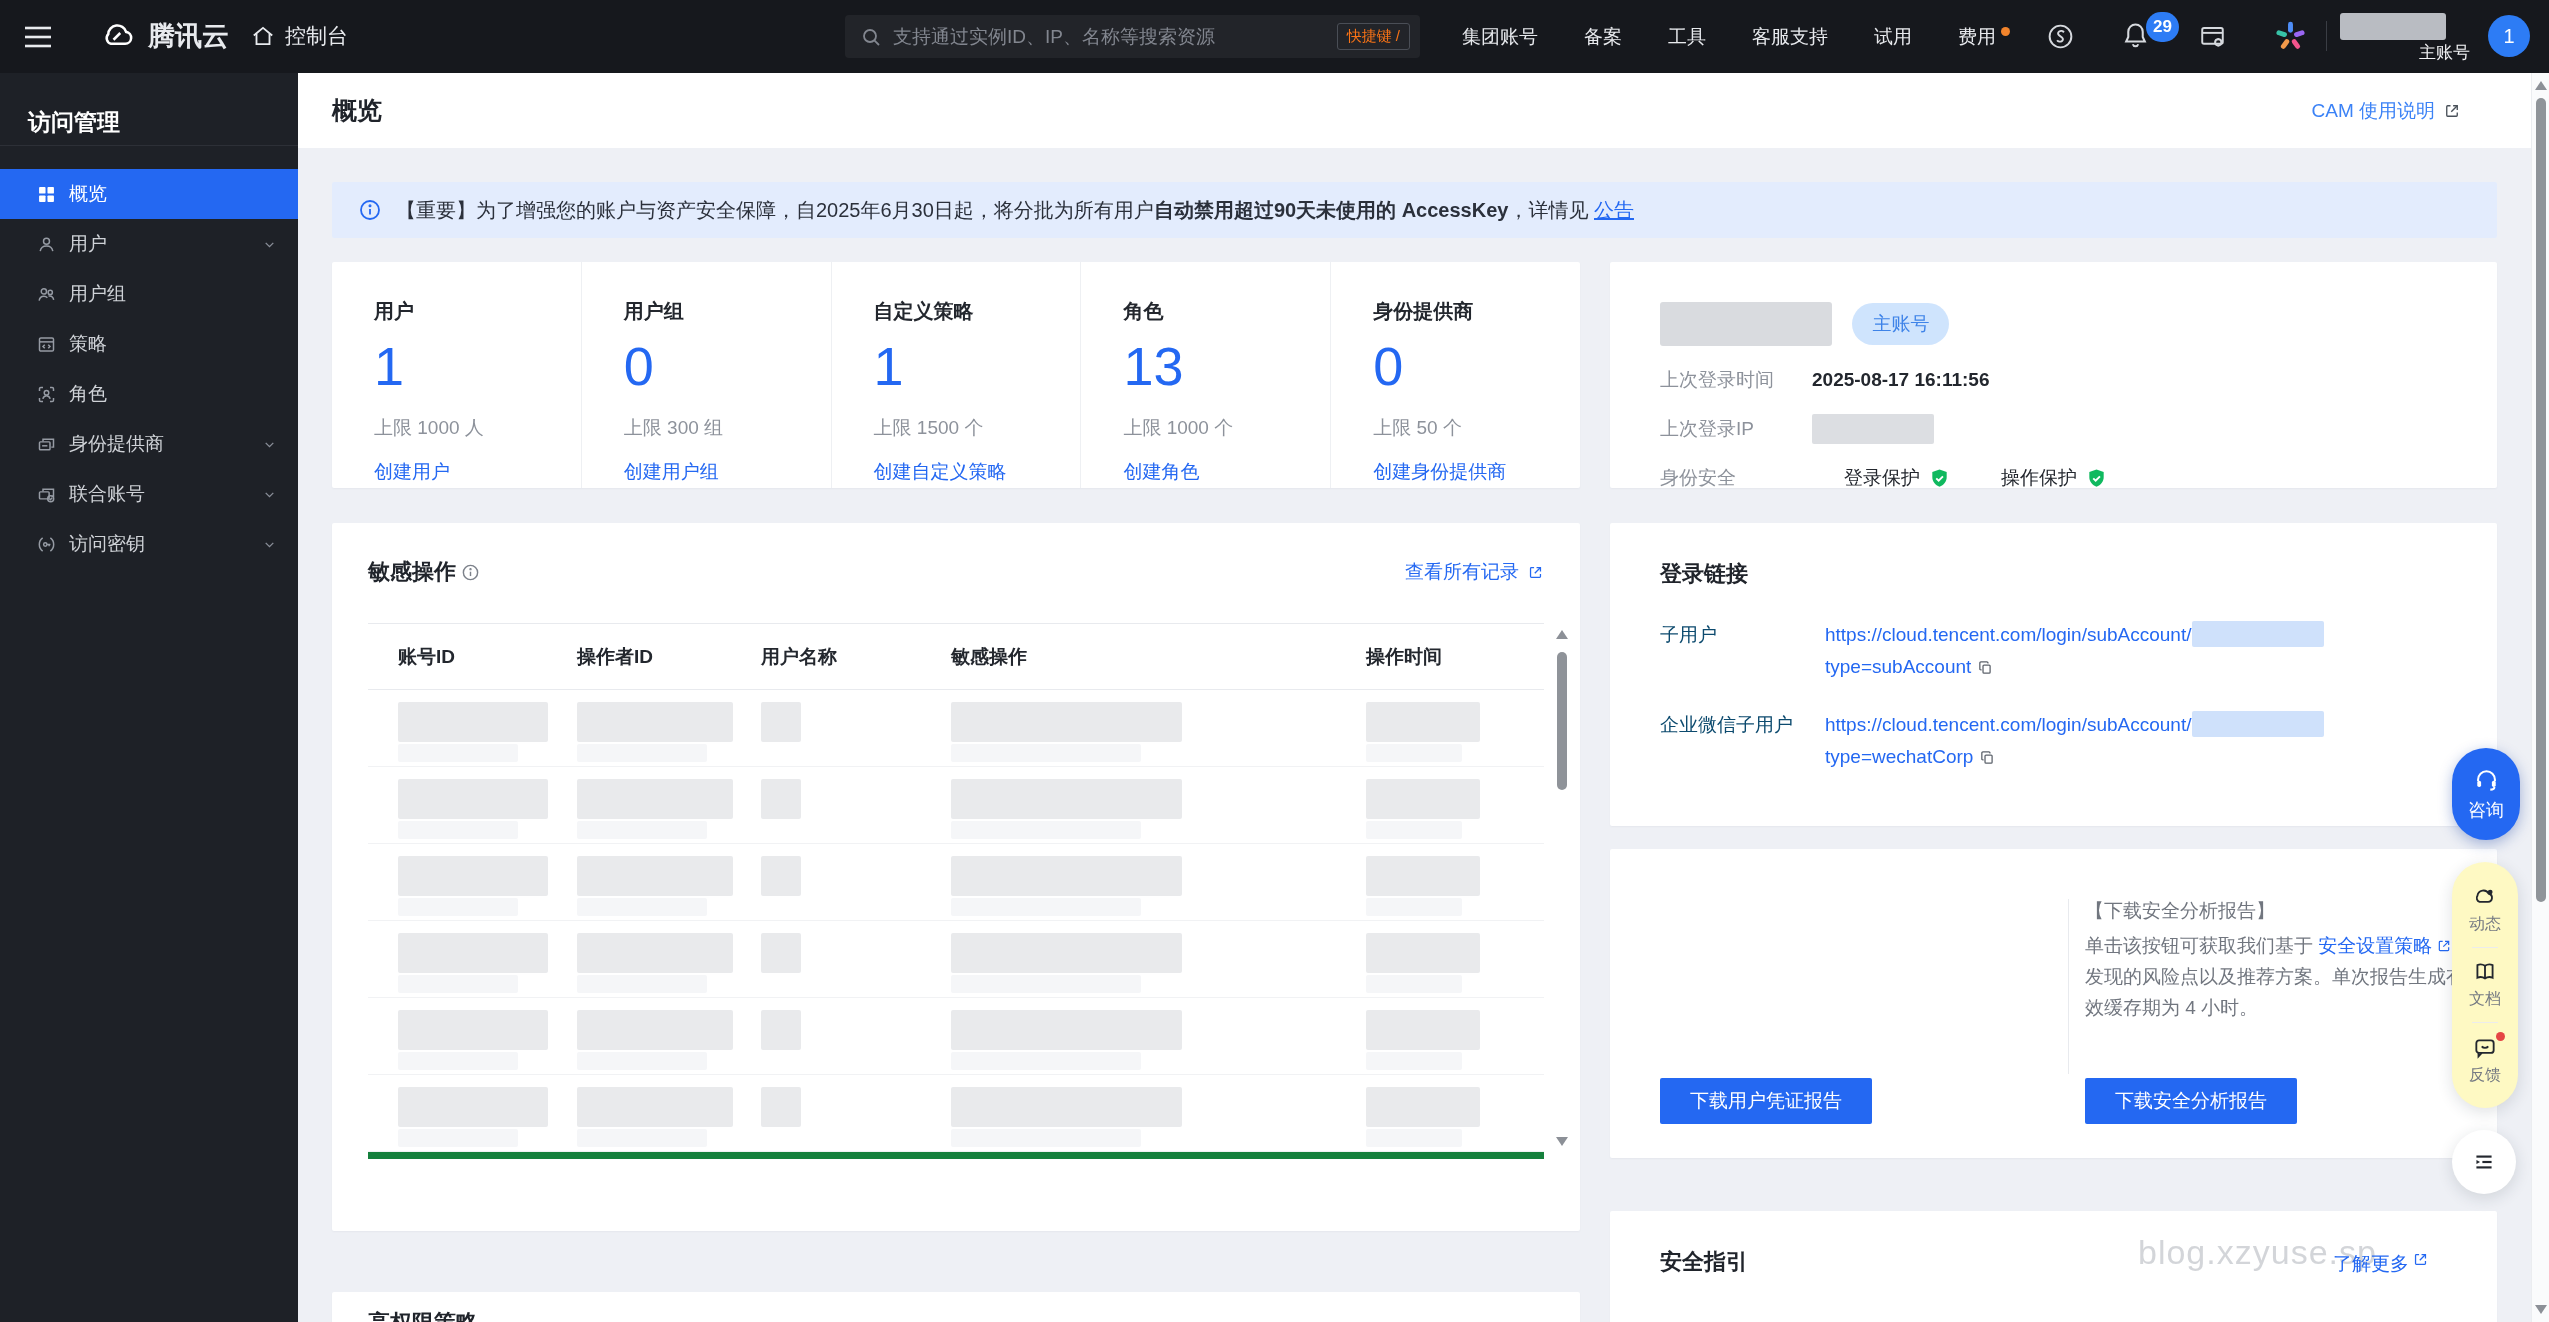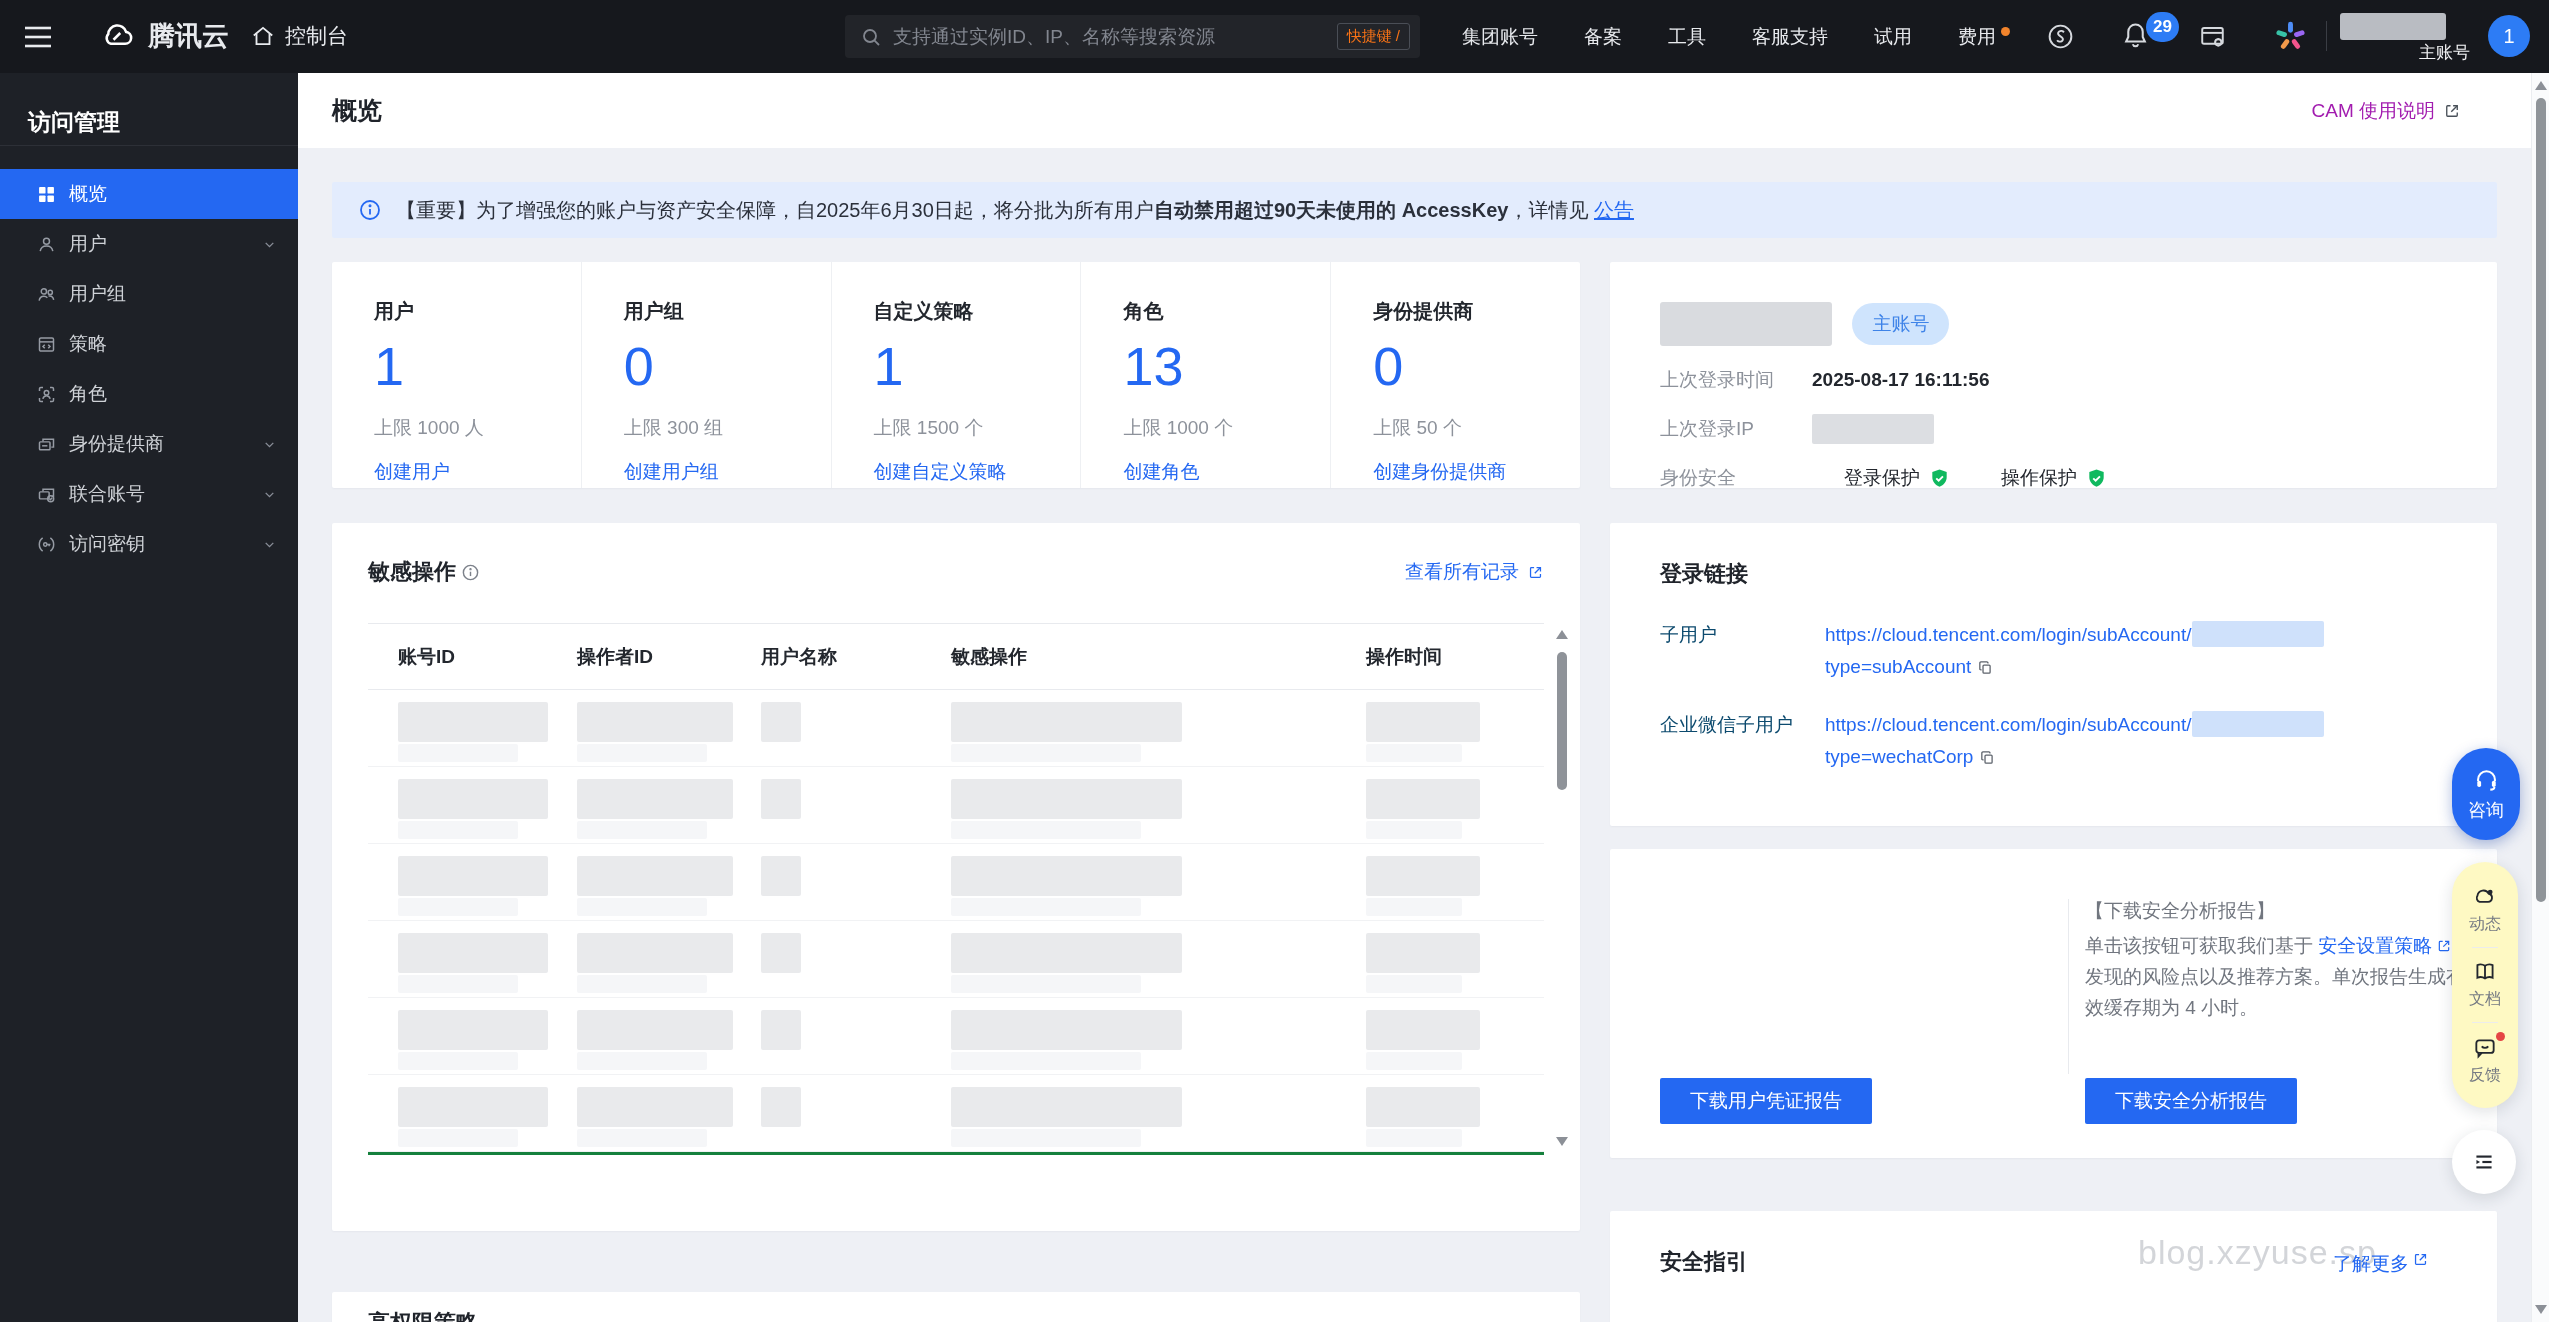--- a/index.html
+++ b/index.html
@@ -34,21 +34,21 @@
   .side-item{height:50px;display:flex;align-items:center;padding:0 22px 0 36px;color:#cfd2d7;cursor:pointer;}
   .side-item.sel{background:#2468f2;color:#fff;}
   .si-icon{width:21px;height:21px;margin-right:12px;color:#969ba4;flex:none;}
   .side-item.sel .si-icon{color:#fff;}
   .si-label{font-size:19px;flex:1;}
   .si-chev{color:#8a8f99;flex:none;}
 
   
   #page-header{left:298px;top:73px;width:2251px;height:75px;background:#fff;display:flex;align-items:center;}
   #page-title{margin-left:34px;font-size:25px;font-weight:bold;color:#20242b;}
-  #cam-help{position:absolute;right:88px;display:flex;align-items:center;gap:8px;color:#a21caf;font-size:19px;cursor:pointer;}
+  #cam-help{position:absolute;right:88px;display:flex;align-items:center;gap:8px;color:#3b82f6;font-size:19px;cursor:pointer;}
 
   
   #banner{left:332px;top:182px;width:2165px;height:56px;background:#e3ecfd;border-radius:2px;
     display:flex;align-items:center;padding:0 26px;}
   #banner .txt{font-size:20px;color:#2b303b;margin-left:14px;white-space:nowrap;}
   #banner b{font-weight:bold;}
   .blue-link{color:#2468f2;cursor:pointer;text-decoration:none;}
   #banner .blue-link{text-decoration:underline;}
 
   
@@ -74,21 +74,21 @@
   .acct-label{width:152px;color:#8d929b;flex:none;}
   .acct-val{color:#23272e;font-weight:bold;}
   #acct-ip-block{width:122px;height:30px;background:#dcdee2;border-radius:2px;}
   .shield{width:23px;height:23px;margin:0 18px 0 8px;}
   .prot{color:#23272e;margin-left:32px;}
 
   
   #sens-card{left:332px;top:523px;width:1248px;height:708px;padding:34px 36px 0 36px;}
   #sens-head{display:flex;align-items:center;}
   #sens-view-all{margin-left:auto;display:flex;align-items:center;gap:8px;font-size:19px;}
-  #sens-table{position:absolute;left:36px;top:100px;width:1176px;border-top:1px solid #e8eaee;border-bottom:3px solid #15803d;text-align:right;}
+  #sens-table{position:absolute;left:36px;top:100px;width:1176px;border-top:1px solid #e8eaee;border-bottom:7px solid #15803d;text-align:right;}
   #sens-thead{position:relative;height:66px;border-bottom:1px solid #e8eaee;}
   .th{position:absolute;top:0;height:66px;display:flex;align-items:center;font-size:19px;font-weight:bold;color:#23272e;}
   .trow{position:relative;height:77px;border-bottom:1px solid #f1f2f4;}
   .trow:last-child{border-bottom:none;}
   .blk{position:absolute;top:12px;height:40px;background:#e9eaec;border-radius:2px;}
   .blk2{position:absolute;top:54px;height:18px;background:#f5f6f8;border-radius:2px;}
   #tbl-scroll{position:absolute;right:-26px;top:6px;bottom:6px;width:16px;}
   .sb-arrow{width:0;height:0;border-left:6px solid transparent;border-right:6px solid transparent;margin:0 auto;}
   .sb-up{border-bottom:9px solid #8c9097;}
   .sb-down{border-top:9px solid #8c9097;}

